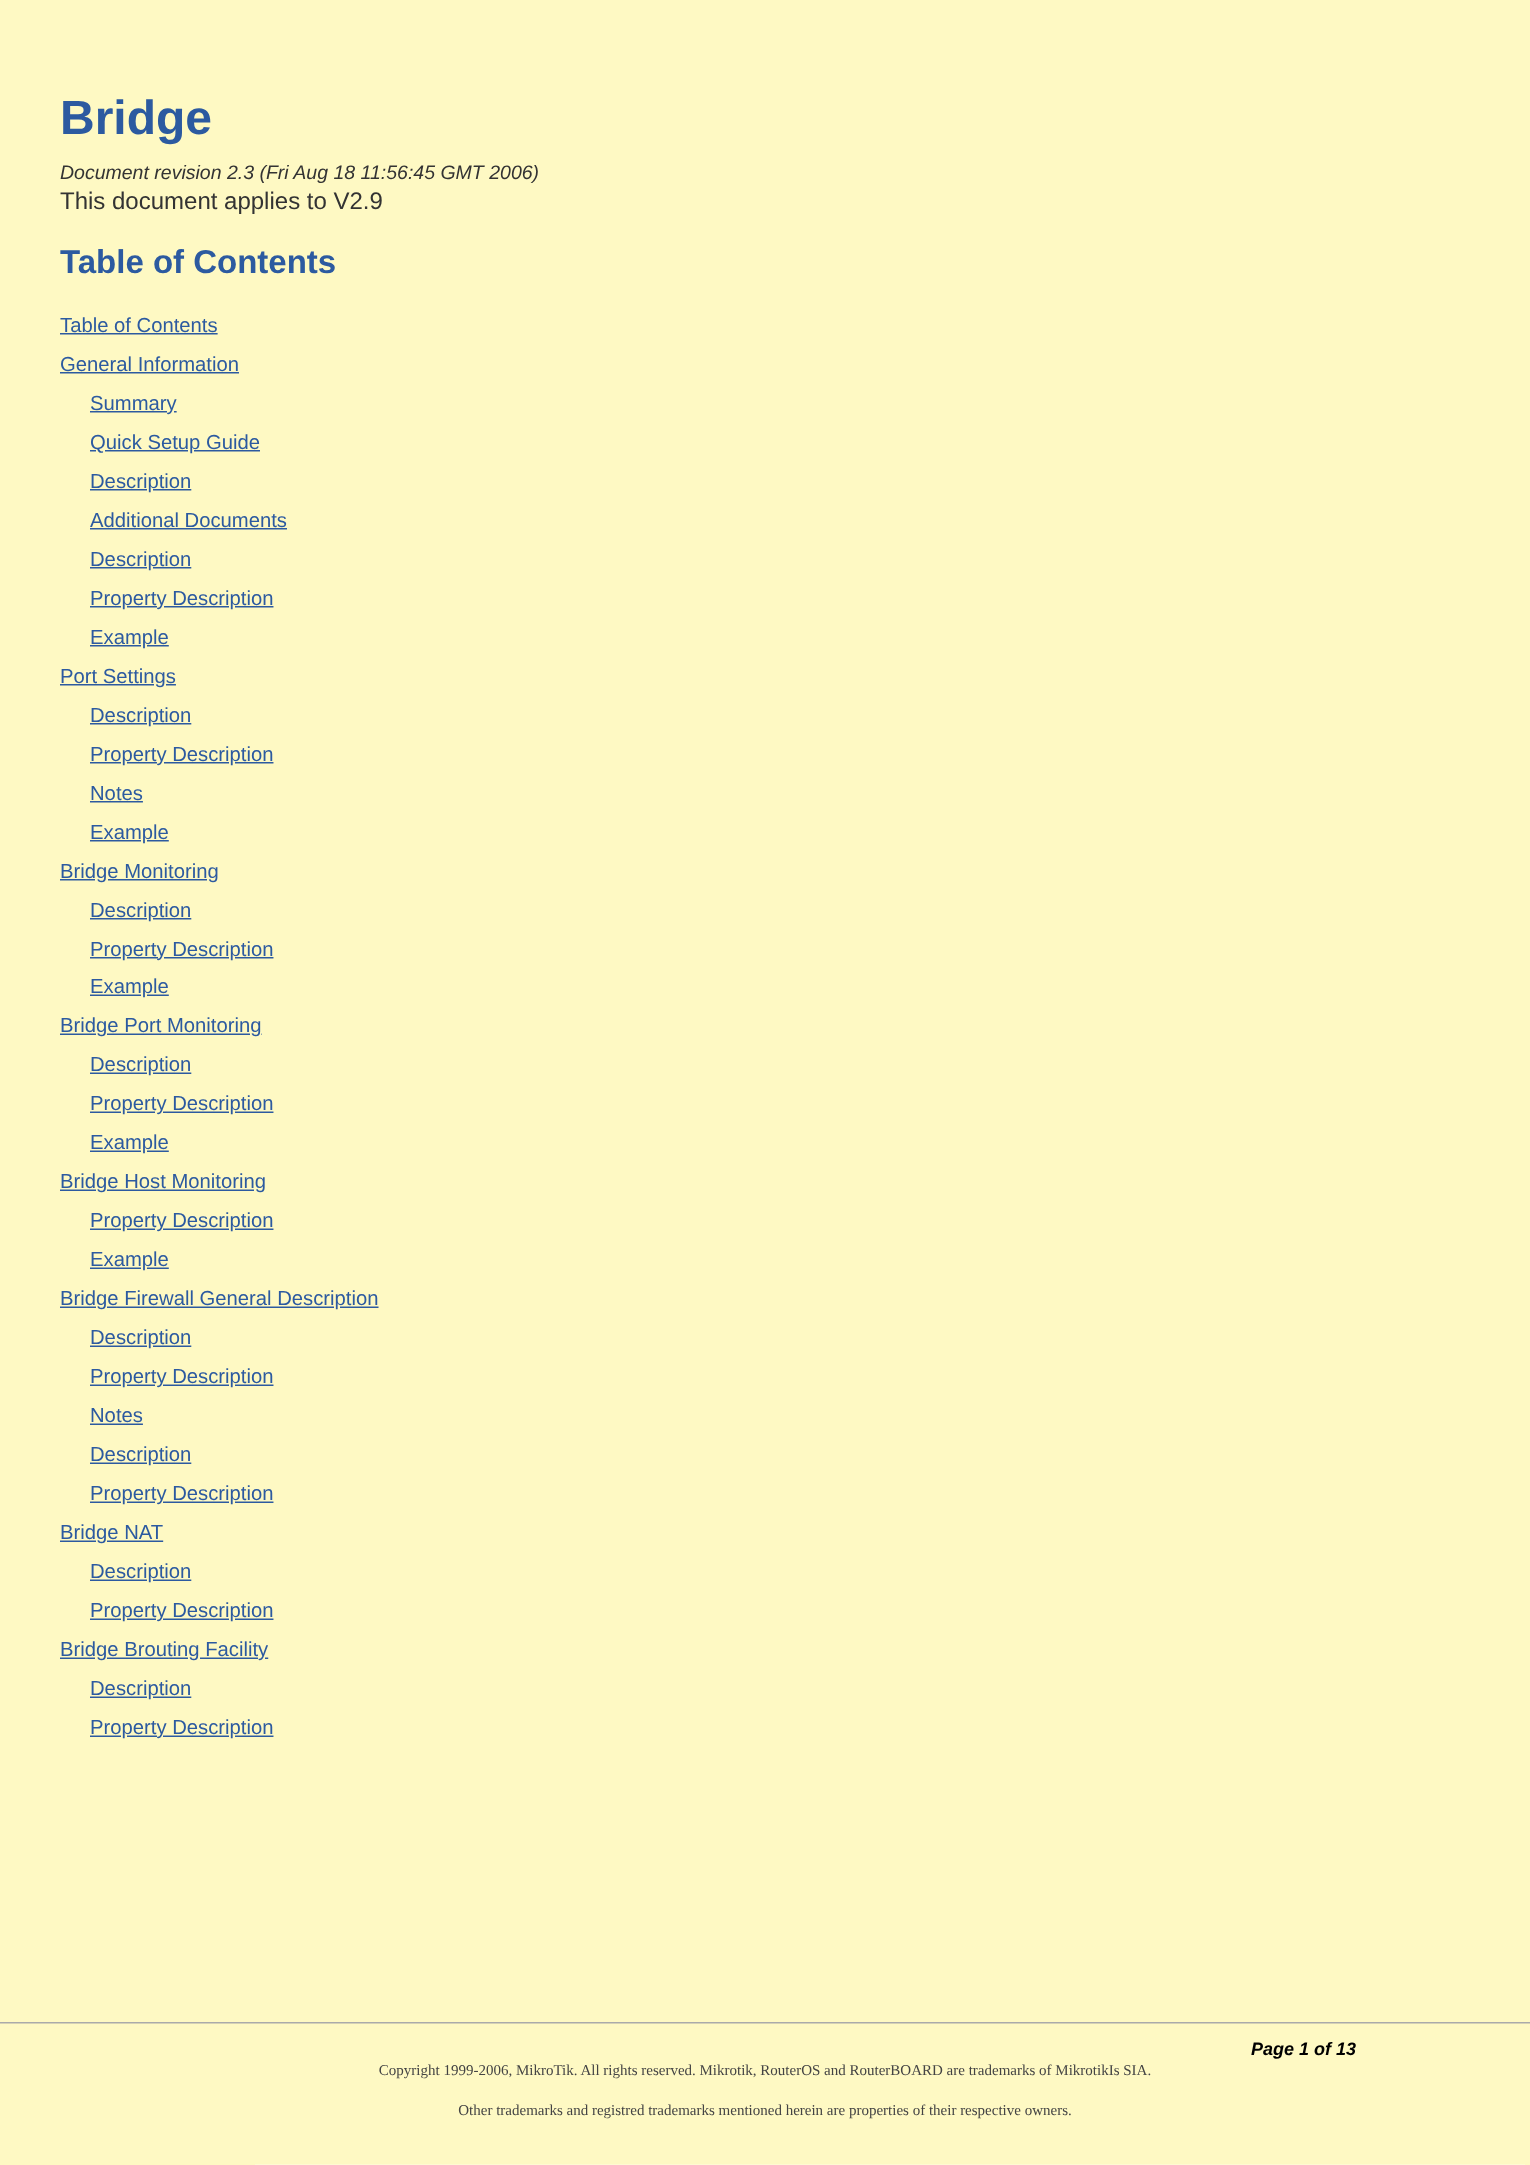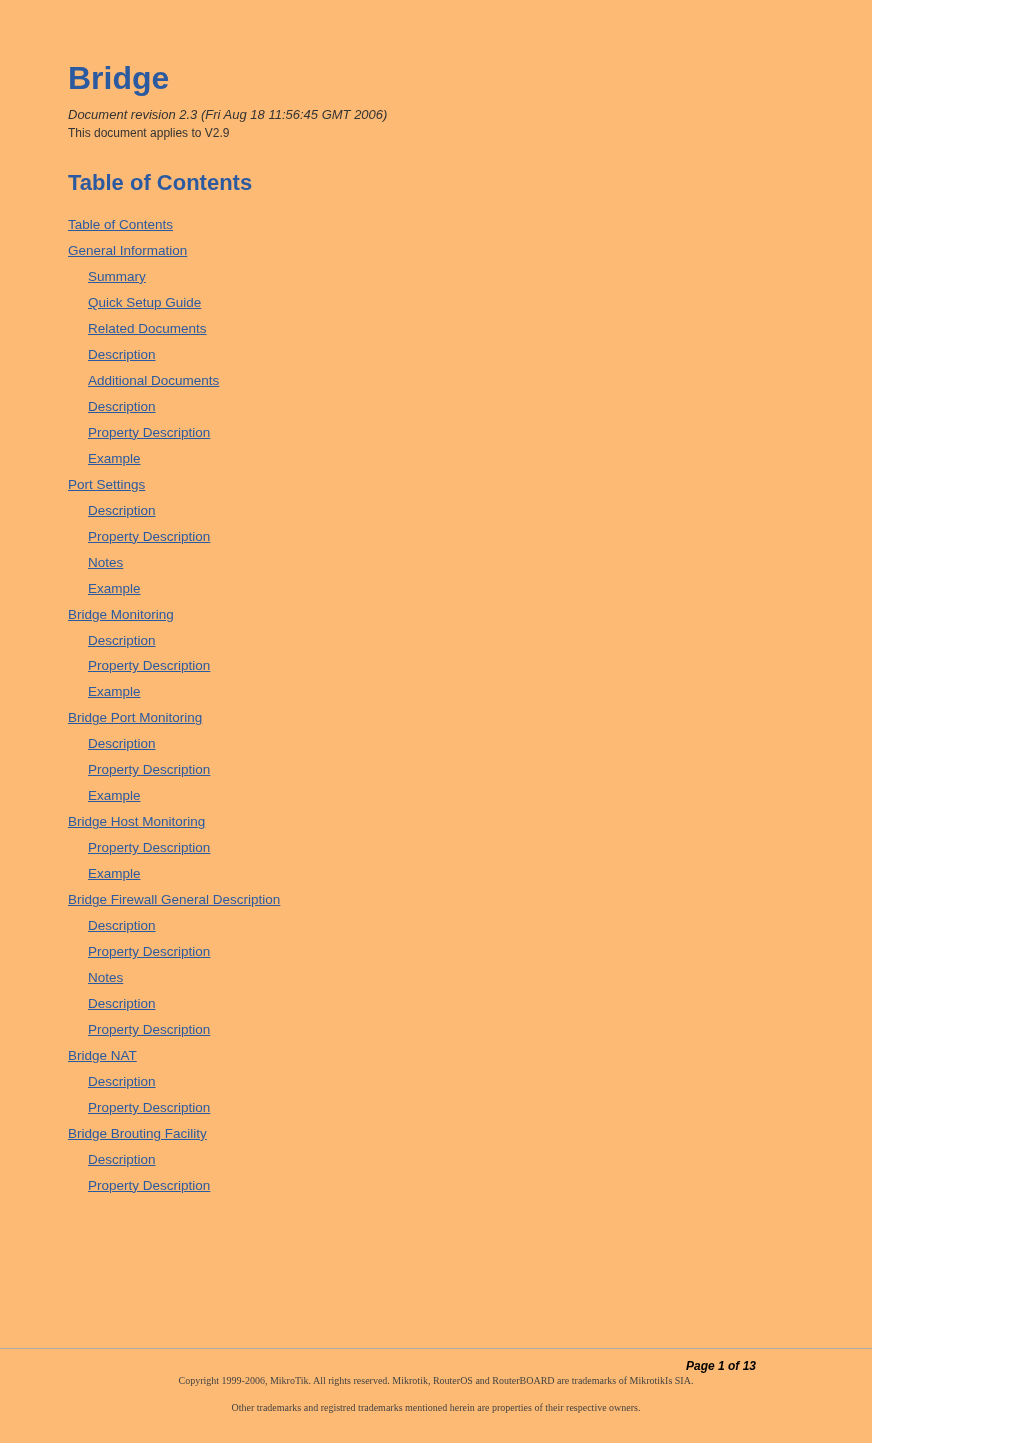--- a/index.html
+++ b/index.html
@@ -9,45 +9,45 @@
     }
 
     body {
       background: #fff;
       font-family: Arial, sans-serif;
       font-size: 14px;
       color: #000;
     }
 
     .page {
-      width: 872px;
+      width: 1020px;
       min-height: 1443px;
-      background: #fdba74;
+      background: #fef9c3;
       position: relative;
-      padding: 60px 100px 80px 68px;
+      padding: 60px 100px 80px 40px;
     }
 
     .page-title {
       font-size: 32px;
       font-weight: bold;
       color: #2c5aa0;
       margin-bottom: 10px;
     }
 
     .document-info {
       font-style: italic;
       font-size: 13px;
       color: #333;
       margin-bottom: 4px;
     }
 
     .document-version {
-      font-size: 12px;
+      font-size: 16px;
       color: #333;
-      margin-bottom: 30px;
+      margin-bottom: 18px;
     }
 
     .toc-title {
       font-size: 22px;
       font-weight: bold;
       color: #2c5aa0;
       margin-bottom: 16px;
     }
 
     .toc-list {
@@ -106,21 +106,20 @@
   <p class="document-info">Document revision 2.3 (Fri Aug 18 11:56:45 GMT 2006)</p>
   <p class="document-version">This document applies to V2.9</p>
 
   <h2 class="toc-title">Table of Contents</h2>
 
   <ul class="toc-list">
   <li class="toc-item-l1"><a href="#toc">Table of Contents</a></li>
       <li class="toc-item-l1"><a href="#general-information">General Information</a></li>
       <li class="toc-item-l2"><a href="#summary">Summary</a></li>
       <li class="toc-item-l2"><a href="#quick-setup-guide">Quick Setup Guide</a></li>
-      <li class="toc-item-l2"><a href="#related-documents">Related Documents</a></li>
       <li class="toc-item-l2"><a href="#description-gi">Description</a></li>
       <li class="toc-item-l2"><a href="#additional-documents">Additional Documents</a></li>
       <li class="toc-item-l2"><a href="#bis-description">Description</a></li>
       <li class="toc-item-l2"><a href="#bis-property-description">Property Description</a></li>
       <li class="toc-item-l2"><a href="#bis-example">Example</a></li>
       <li class="toc-item-l1"><a href="#port-settings">Port Settings</a></li>
       <li class="toc-item-l2"><a href="#ps-description">Description</a></li>
       <li class="toc-item-l2"><a href="#ps-property-description">Property Description</a></li>
       <li class="toc-item-l2"><a href="#ps-notes">Notes</a></li>
       <li class="toc-item-l2"><a href="#ps-example">Example</a></li>

